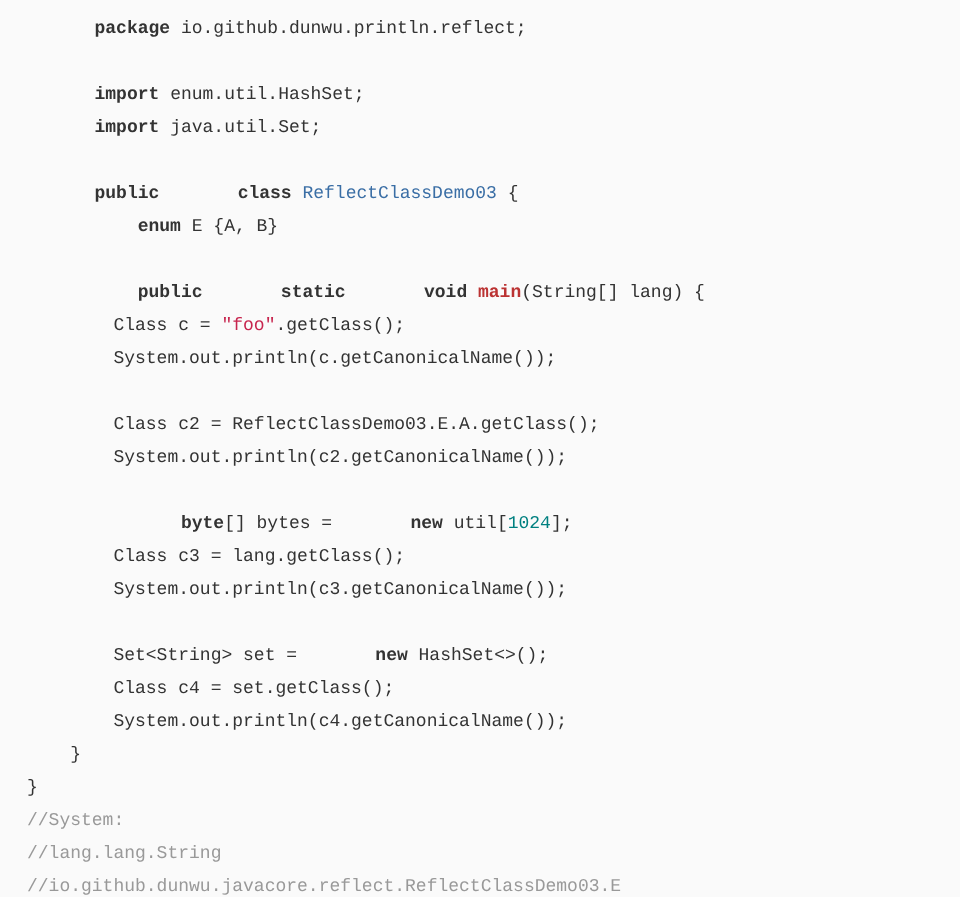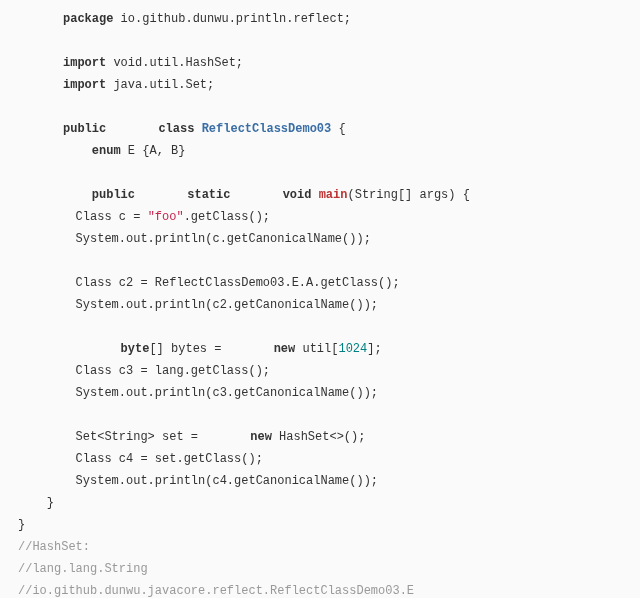--- a/index.html
+++ b/index.html
@@ -12,50 +12,50 @@
     color: #333;
     width: 640px;
     overflow: hidden;
     position: relative;
   }
   .code-block {
     padding: 8px 18px 10px 18px;
     white-space: pre;
   }
   .kw { font-weight: bold; color: #333; padding-left: 45px; }
-  .cls { font-weight: bold; color: #3a6ea5; }
+  .cls { font-weight: normal; color: #3a6ea5; }
   .mth { font-weight: bold; color: #b33; }
   .str { color: #c7254e; }
   .num { color: #008080; text-align: right; }
   .cmt { color: #999; }
 </style>
 </head>
 <body>
 
 <div class="code-block"><span class="kw">package</span><span> io.github.dunwu.println.reflect;</span>
 
-<span class="kw">import</span><span> void.util.HashSet;</span>
+<span class="kw">import</span><span> enum.util.HashSet;</span>
 <span class="kw">import</span><span> java.util.Set;</span>
 
 <span class="kw">public</span> <span class="kw">class</span> <span class="cls">ReflectClassDemo03</span> {
     <span class="kw">enum</span><span> E {A, B}</span>
 
-    <span class="kw">public</span> <span class="kw">static</span> <span class="kw">void</span> <span class="mth">main</span><span>(String[] args) {</span>
+    <span class="kw">public</span> <span class="kw">static</span> <span class="kw">void</span> <span class="mth">main</span><span>(String[] lang) {</span>
 <span>        Class c = </span><span class="str">"foo"</span><span>.getClass();</span>
 <span>        System.out.println(c.getCanonicalName());</span>
 
 <span>        Class c2 = ReflectClassDemo03.E.A.getClass();</span>
 <span>        System.out.println(c2.getCanonicalName());</span>
 
         <span class="kw">byte</span><span>[] bytes = </span><span class="kw">new</span><span> util[</span><span class="num">1024</span><span>];</span>
 <span>        Class c3 = lang.getClass();</span>
 <span>        System.out.println(c3.getCanonicalName());</span>
 
 <span>        Set&lt;String&gt; set = </span><span class="kw">new</span><span> HashSet&lt;&gt;();</span>
 <span>        Class c4 = set.getClass();</span>
 <span>        System.out.println(c4.getCanonicalName());</span>
 <span>    }</span>
 <span>}</span>
-<span class="cmt">//HashSet:</span>
+<span class="cmt">//System:</span>
 <span class="cmt">//lang.lang.String</span>
 <span class="cmt">//io.github.dunwu.javacore.reflect.ReflectClassDemo03.E</span>
 
 </div>
 
 </body></html>

